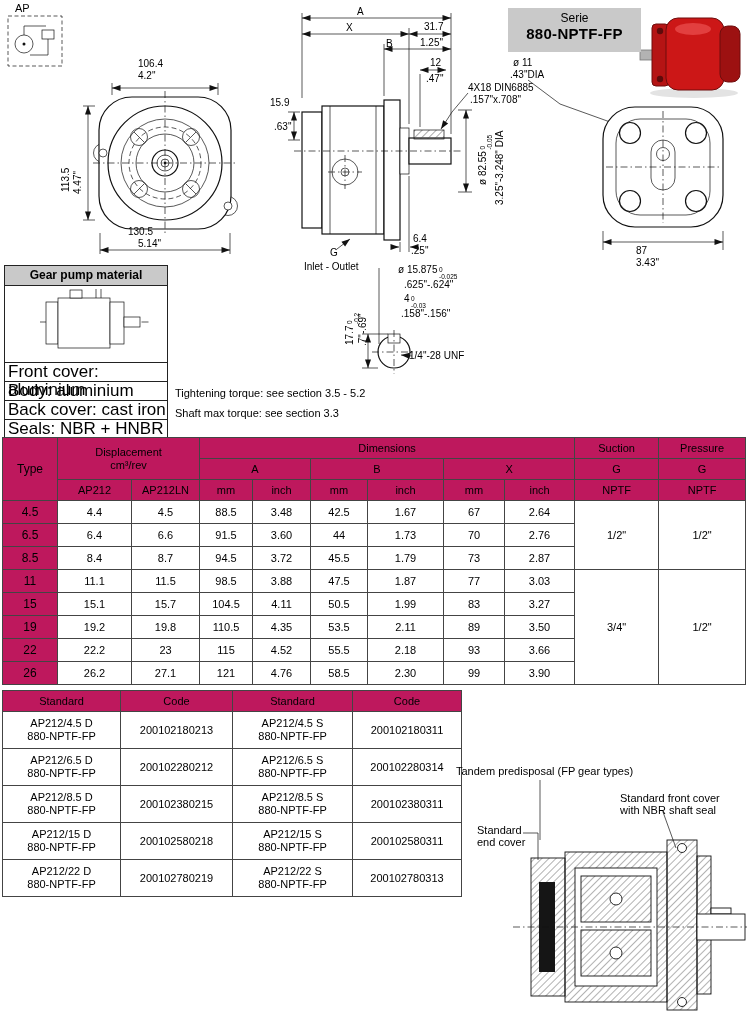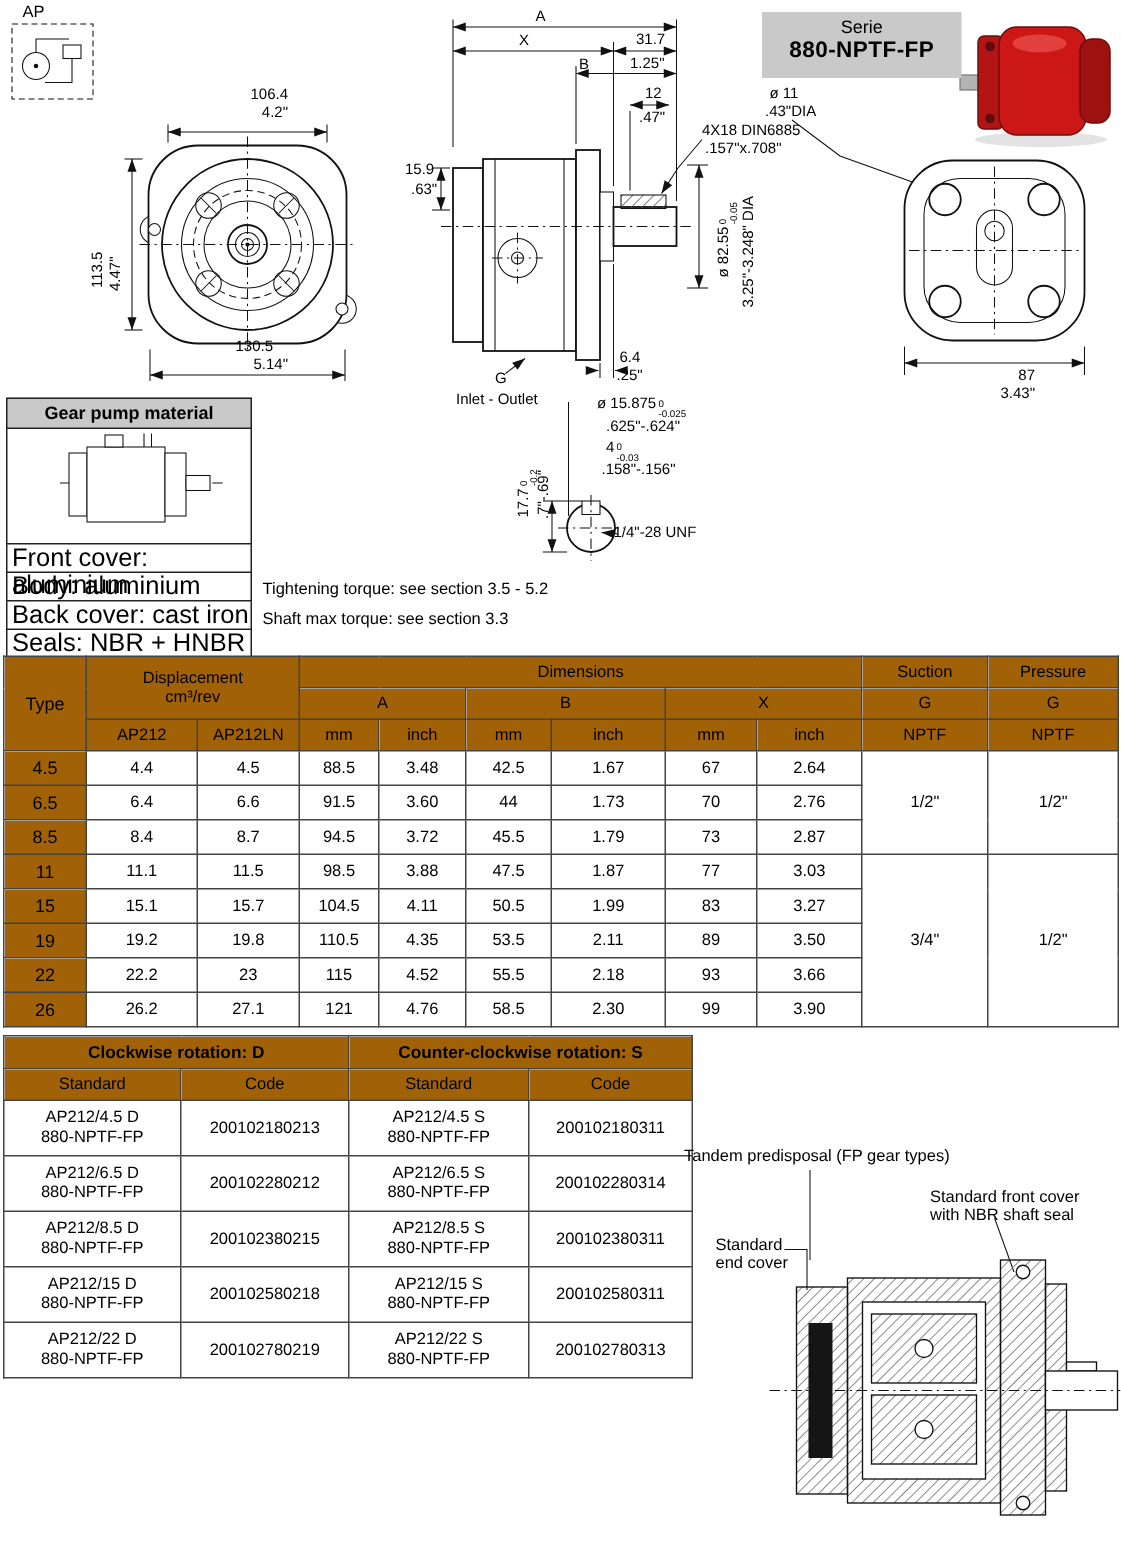--- a/index.html
+++ b/index.html
@@ -1,40 +1,40 @@
 <!DOCTYPE html>
 <html><head>
 <meta charset="utf-8">
 <style>
   html,body{margin:0;padding:0}
   body{width:747px;height:1034px;position:relative;background:#fff;color:#000;
        font-family:"Liberation Sans",sans-serif;overflow:hidden}
   .lbl{position:absolute;font-size:10px;line-height:11px;white-space:nowrap}
-  .ctr{text-align:right}
+  .ctr{text-align:left}
   .rot{transform:rotate(-90deg);transform-origin:0 0}
   .tol{display:inline-flex;flex-direction:column;font-size:6.5px;line-height:6.5px;margin-left:1.5px;vertical-align:1px}
   .tol i{font-style:normal}
   svg{position:absolute;left:0;top:0}
   #bottom-art{left:455px;top:690px}
   .thin{stroke:#111;stroke-width:.7}
   .med{stroke:#111;stroke-width:1.2}
   .sec{stroke:#111;stroke-width:.9}
   .dim{stroke:#111;stroke-width:.7;fill:none}
   .dash{stroke-dasharray:7,3,1.5,3}
   .serie-box{position:absolute;left:508px;top:8px;width:133px;height:44px;background:#c9c9c9;text-align:center}
   .serie-box .s1{font-size:12px;padding-top:3px}
   .serie-box .s2{font-size:15px;font-weight:bold;letter-spacing:.3px}
   .mat-box{position:absolute;left:4px;top:265px;width:164px}
   .mat-title{height:19px;line-height:19px;border:1px solid #222;background:#c9c9c9;font-weight:bold;font-size:12px;text-align:center}
   .mat-draw{height:76px;border:1px solid #222;border-top:none}
   .mat-row{height:18px;line-height:18px;border:1px solid #222;border-top:none;font-size:17px;padding-left:3px}
   .note{position:absolute;font-size:11px;white-space:nowrap}
   table{position:absolute;border-collapse:collapse;table-layout:fixed}
   td{border:1px solid #444;text-align:center;vertical-align:middle;font-size:11px;padding:0;overflow:hidden}
-  .grey{background:#a16207}
+  .grey{background:#be185d}
   .dim-table{left:2px;top:437px;width:743px}
   .dim-table tr.h{height:21px}
   .dim-table tr.d{height:23px}
   .dim-table td.t{font-weight:normal;font-size:12px}
   .dim-table .hd2 span{display:block;line-height:13px}
   .rot-table{left:2px;top:690px;width:459px}
   .rot-table tr.h1{height:22px}
   .rot-table tr.h2{height:21px}
   .rot-table tr.d{height:37px}
   .rot-table .h1 td{font-weight:bold;font-size:11.5px}
@@ -205,21 +205,21 @@
 <span class="lbl" style="left:426px;top:73px">.47"</span>
 <span class="lbl" style="left:468px;top:82px">4X18 DIN6885</span>
 <span class="lbl" style="left:470px;top:94px">.157"x.708"</span>
 <span class="lbl" style="left:513px;top:57px">ø 11</span>
 <span class="lbl" style="left:510px;top:69px">.43"DIA</span>
 <span class="lbl rot" style="left:477px;top:185px"><span>ø 82.55</span><span class="tol">
       <i>0</i>
       <i>-0.05</i>
     </span></span>
 <span class="lbl rot" style="left:494px;top:205px">3.25"-3.248" DIA</span>
-<span class="lbl" style="left:270px;top:108px">15.9</span>
+<span class="lbl" style="left:270px;top:97px">15.9</span>
 <span class="lbl" style="left:274px;top:121px">.63"</span>
 <span class="lbl" style="left:413px;top:233px">6.4</span>
 <span class="lbl" style="left:411px;top:245px">.25"</span>
 <span class="lbl" style="left:330px;top:247px">G</span>
 <span class="lbl" style="left:304px;top:261px">Inlet - Outlet</span>
 
 <span class="lbl ctr" style="left:636px;top:245px;width:54px">87</span>
 <span class="lbl ctr" style="left:636px;top:257px;width:54px">3.43"</span>
 
 <span class="lbl" style="left:398px;top:264px"><span>ø 15.875</span><span class="tol">
@@ -396,24 +396,20 @@
   </table>
 
 <table class="rot-table">
   <colgroup>
     <col style="width:118px">
       <col style="width:112px">
       <col style="width:120px">
       <col style="width:109px">
   </colgroup>
   <tbody>
-      <tr class="h1">
-    <td colspan="2" class="grey">Clockwise rotation: D</td>
-    <td colspan="2" class="grey">Counter-clockwise rotation: S</td>
-  </tr>
   <tr class="h2">
     <td class="grey">Standard</td>
     <td class="grey">Code</td>
     <td class="grey">Standard</td>
     <td class="grey">Code</td>
   </tr>
   <tr class="d">
     <td class="two">
           <span>AP212/4.5 D</span>
           <span>880-NPTF-FP</span>

